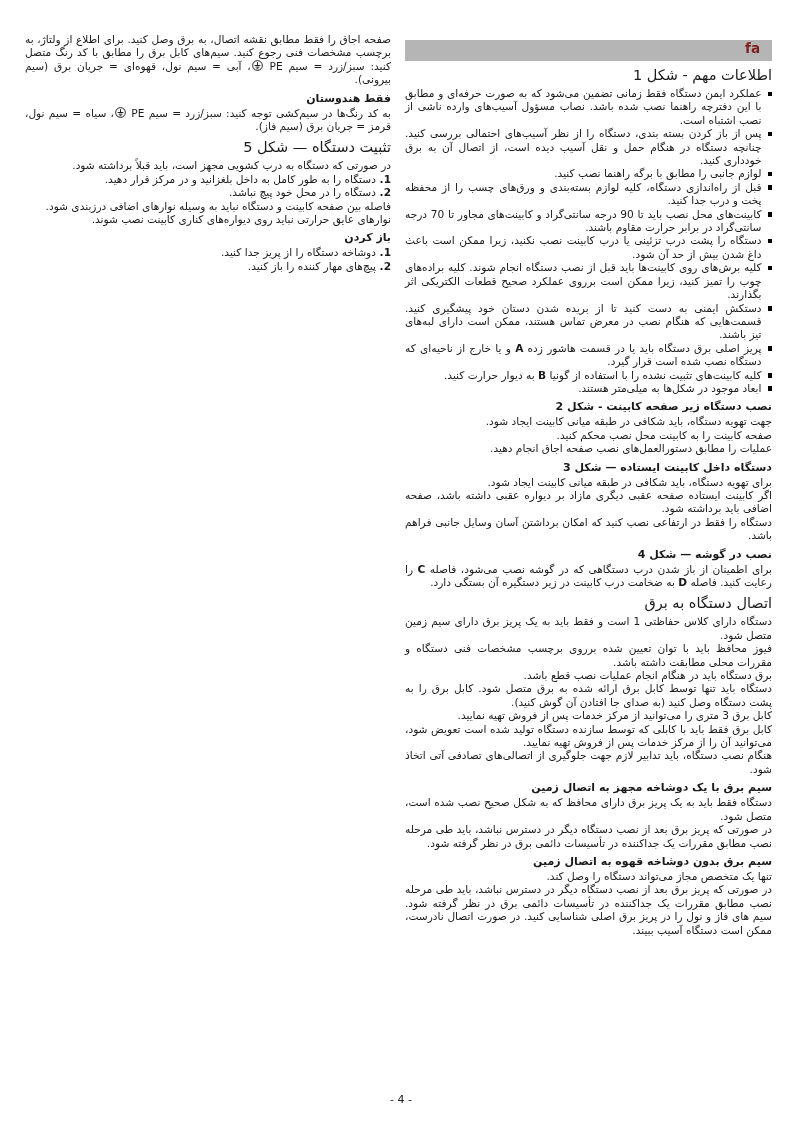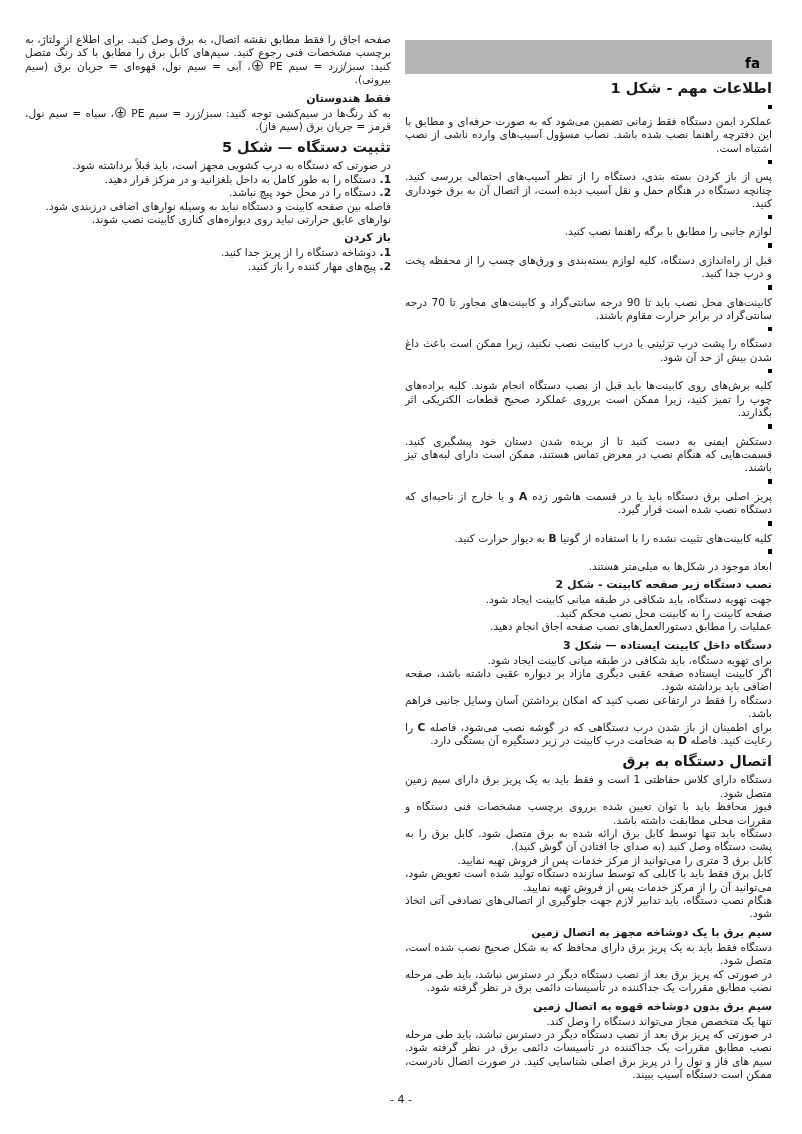--- a/index.html
+++ b/index.html
@@ -20,54 +20,53 @@
     text-align:justify;
     font-size:10.6px;
     line-height:13.4px;
     color:#1a1a1a;
   }
   .col-right{ right:30px; top:40px; width:367px; }
   .col-left{ left:25px; top:33px; width:366px; }
 
   .lang-bar{
     direction:ltr;
-    height:34px;
+    height:21px;
     background:#b5b5b5;
-    color:#000000;
+    color:#7f1d1d;
     font-weight:bold;
     font-size:13.5px;
     text-align:right;
-    padding:17px 12px 0 0;
+    padding:2px 12px 0 0;
     box-sizing:border-box;
     margin-bottom:5px;
   }
 
   .h1{
     font-size:14.5px;
-    font-weight:bold;
+    font-weight:normal;
     line-height:17px;
     text-align:right;
     margin:6px 0 3px 0;
   }
   .h2{
     font-size:11px;
     font-weight:bold;
     line-height:14px;
     text-align:right;
     margin:5px 0 1px 0;
   }
   .p{ margin:0; }
   .step{ margin:0; }
   .b{ font-weight:bold; }
 
   .bullet{
     display:flex;
     gap:6px;
     margin:0;
-    flex-direction:column;
   }
   .bullet-marker{
     flex:none;
     width:4.5px;height:4.5px;
     background:#000;
     margin-top:4.5px;
   }
   .bullet-text{ flex:1; display:block; }
 
   .pe-icon{
@@ -143,24 +142,26 @@
           <span class="bullet-text"><span>ابعاد موجود در شکل‌ها به میلی‌متر هستند.</span></span>
         </div>
         <div class="h2"><span>نصب دستگاه زیر صفحه کابینت - شکل 2</span></div>
         <div class="p"><span>جهت تهویه دستگاه، باید شکافی در طبقه میانی کابینت ایجاد شود.</span></div>
         <div class="p"><span>صفحه کابینت را به کابینت محل نصب محکم کنید.</span></div>
         <div class="p"><span>عملیات را مطابق دستورالعمل‌های نصب صفحه اجاق انجام دهید.</span></div>
         <div class="h2"><span>دستگاه داخل کابینت ایستاده — شکل 3</span></div>
         <div class="p"><span>برای تهویه دستگاه، باید شکافی در طبقه میانی کابینت ایجاد شود.</span></div>
         <div class="p"><span>اگر کابینت ایستاده صفحه عقبی دیگری مازاد بر دیواره عقبی داشته باشد، صفحه اضافی باید برداشته شود.</span></div>
         <div class="p"><span>دستگاه را فقط در ارتفاعی نصب کنید که امکان برداشتن آسان وسایل جانبی فراهم باشد.</span></div>
+        <div class="h2"><span>نصب در گوشه — شکل 4</span></div>
         <div class="p"><span>برای اطمینان از باز شدن درب دستگاهی که در گوشه نصب می‌شود، فاصله </span><span class="b">C</span><span> را رعایت کنید. فاصله </span><span class="b">D</span><span> به ضخامت درب کابینت در زیر دستگیره آن بستگی دارد.</span></div>
         <div class="h1"><span>اتصال دستگاه به برق</span></div>
         <div class="p"><span>دستگاه دارای کلاس حفاظتی 1 است و فقط باید به یک پریز برق دارای سیم زمین متصل شود.</span></div>
         <div class="p"><span>فیوز محافظ باید با توان تعیین شده برروی برچسب مشخصات فنی دستگاه و مقررات محلی مطابقت داشته باشد.</span></div>
+        <div class="p"><span>برق دستگاه باید در هنگام انجام عملیات نصب قطع باشد.</span></div>
         <div class="p"><span>دستگاه باید تنها توسط کابل برق ارائه شده به برق متصل شود. کابل برق را به پشت دستگاه وصل کنید (به صدای جا افتادن آن گوش کنید).</span></div>
         <div class="p"><span>کابل برق 3 متری را می‌توانید از مرکز خدمات پس از فروش تهیه نمایید.</span></div>
         <div class="p"><span>کابل برق فقط باید با کابلی که توسط سازنده دستگاه تولید شده است تعویض شود، می‌توانید آن را از مرکز خدمات پس از فروش تهیه نمایید.</span></div>
         <div class="p"><span>هنگام نصب دستگاه، باید تدابیر لازم جهت جلوگیری از اتصالی‌های تصادفی آتی اتخاذ شود.</span></div>
         <div class="h2"><span>سیم برق با یک دوشاخه مجهز به اتصال زمین</span></div>
         <div class="p"><span>دستگاه فقط باید به یک پریز برق دارای محافظ که به شکل صحیح نصب شده است، متصل شود.</span></div>
         <div class="p"><span>در صورتی که پریز برق بعد از نصب دستگاه دیگر در دسترس نباشد، باید طی مرحله نصب مطابق مقررات یک جداکننده در تأسیسات دائمی برق در نظر گرفته شود.</span></div>
         <div class="h2"><span>سیم برق بدون دوشاخه قهوه به اتصال زمین</span></div>
         <div class="p"><span>تنها یک متخصص مجاز می‌تواند دستگاه را وصل کند.</span></div>
         <div class="p"><span>در صورتی که پریز برق بعد از نصب دستگاه دیگر در دسترس نباشد، باید طی مرحله نصب مطابق مقررات یک جداکننده در تأسیسات دائمی برق در نظر گرفته شود. سیم های فاز و نول را در پریز برق اصلی شناسایی کنید. در صورت اتصال نادرست، ممکن است دستگاه آسیب ببیند.</span></div>

